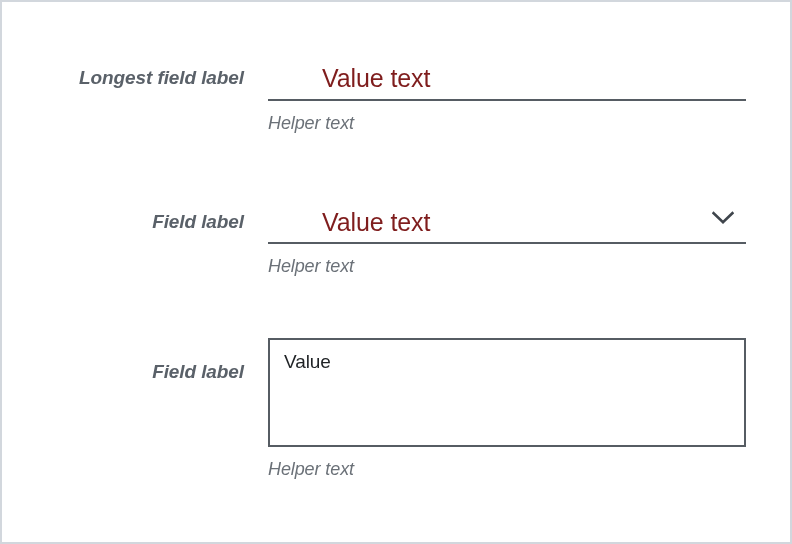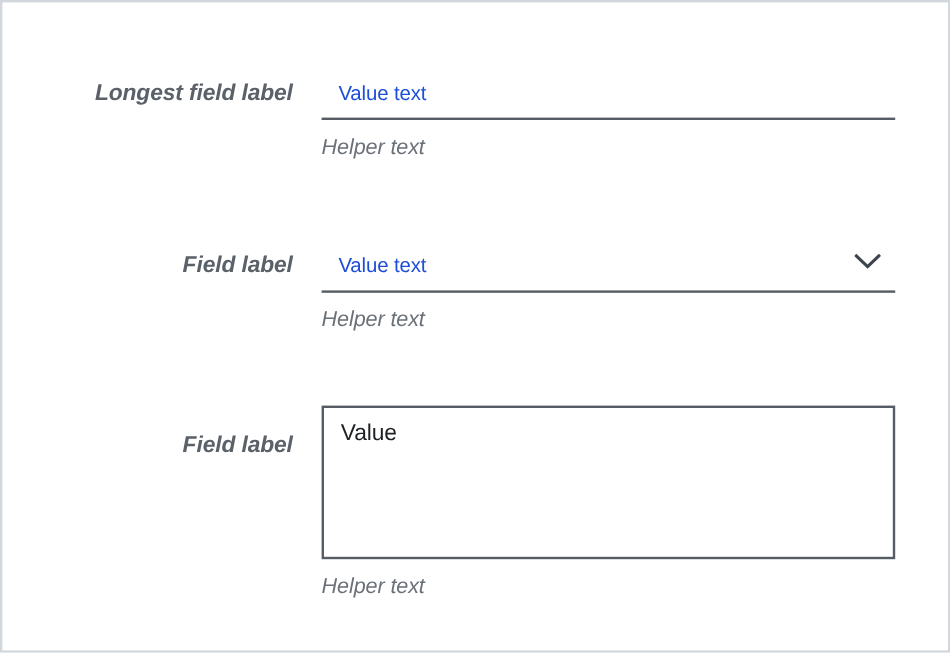--- a/index.html
+++ b/index.html
@@ -62,25 +62,26 @@
   
   .input-underline {
     position: relative;
     width: 478px;
     box-sizing: border-box;
     border-bottom: 2px solid #565c63;
     padding: 0 0 8px 14px;
     min-height: 26px;
   }
   .input-value {
-    font-size: 17px;
-    color: #1d4ed8;
+    font-size: 25px;
+    color: #7f1d1d;
     line-height: 24px;
     white-space: nowrap;
     letter-spacing: -0.1px;
+    margin-left: 40px;
   }
 
   
   .select-underline {
     position: relative;
     width: 478px;
     box-sizing: border-box;
     border-bottom: 2px solid #565c63;
     padding: 0 40px 8px 14px;
     min-height: 26px;
@@ -94,21 +95,21 @@
     top: 1px;
     width: 22px;
     height: 14px;
     display: block;
   }
   .chevron-icon svg { display: block; }
 
   
   .textarea-box {
     width: 478px;
-    height: 128px;
+    height: 109px;
     box-sizing: border-box;
     border: 2px solid #565c63;
     background: #ffffff;
     padding: 10px 14px;
   }
   .textarea-value {
     font-size: 19px;
     color: #1f2225;
     line-height: 24px;
     letter-spacing: -0.1px;

